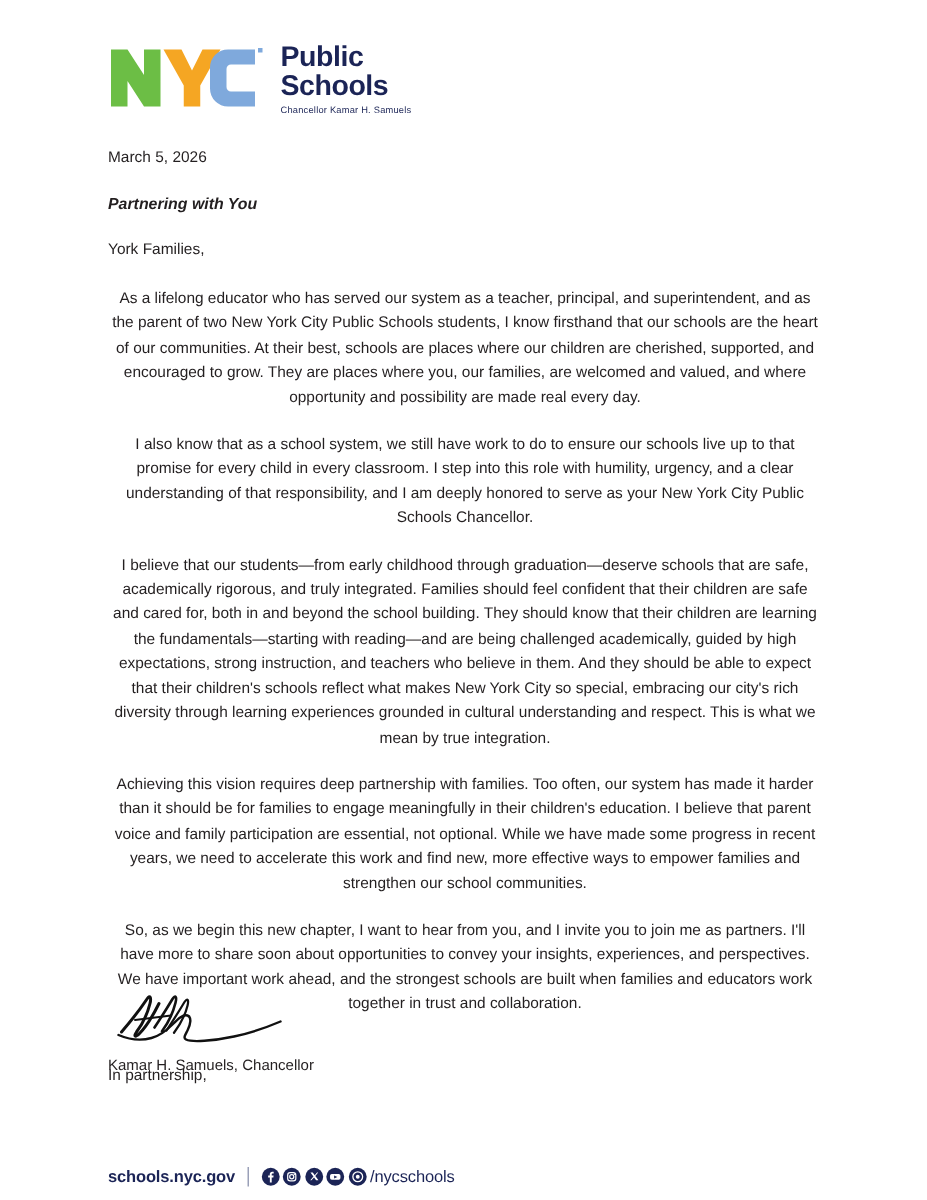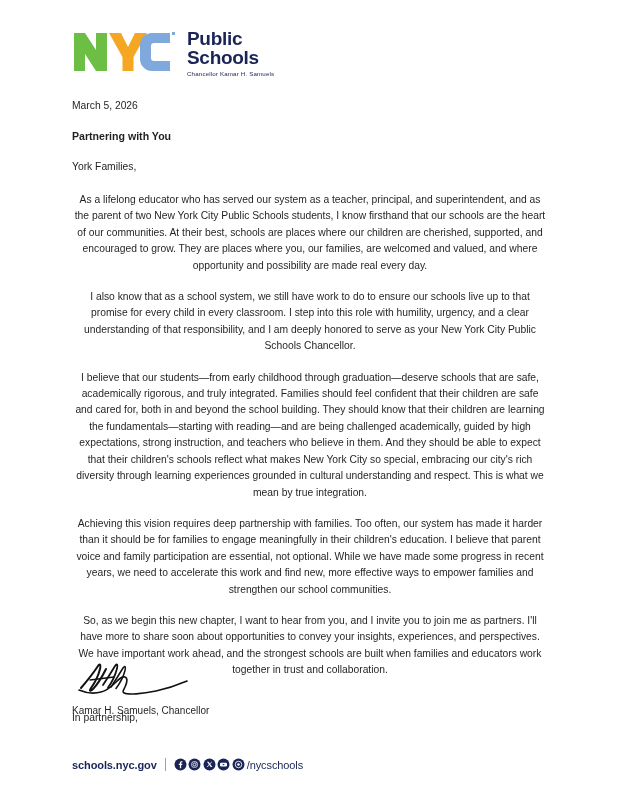--- a/index.html
+++ b/index.html
@@ -67,20 +67,21 @@
     line-height: 14px;
     color: #231f20;
     margin: 0 0 16px 0;
   }
   .subject-line {
     font-size: 10.6px;
     font-weight: bold;
     line-height: 14px;
     color: #231f20;
     margin: 0 0 17px 0;
+    font-style: italic;
   }
   .salutation {
     font-size: 10.3px;
     line-height: 14px;
     color: #231f20;
     margin: 0 0 18px 0;
   }
   .para {
     font-size: 10.3px;
     line-height: 16.4px;
@@ -109,21 +110,21 @@
     font-size: 10px;
     line-height: 13px;
     color: #231f20;
     margin-top: 4px;
   }
 
   
   .footer {
     position: absolute;
     left: 72px;
-    top: 758px;
+    top: 778px;
     display: flex;
     align-items: center;
     color: #1b2456;
   }
   .footer-url {
     font-size: 11px;
     font-weight: bold;
     color: #1b2456;
     letter-spacing: -0.1px;
   }

